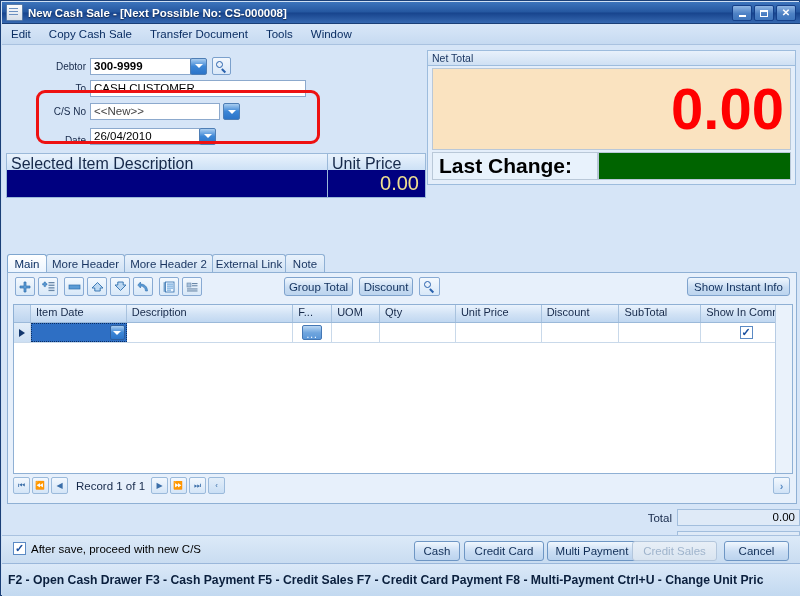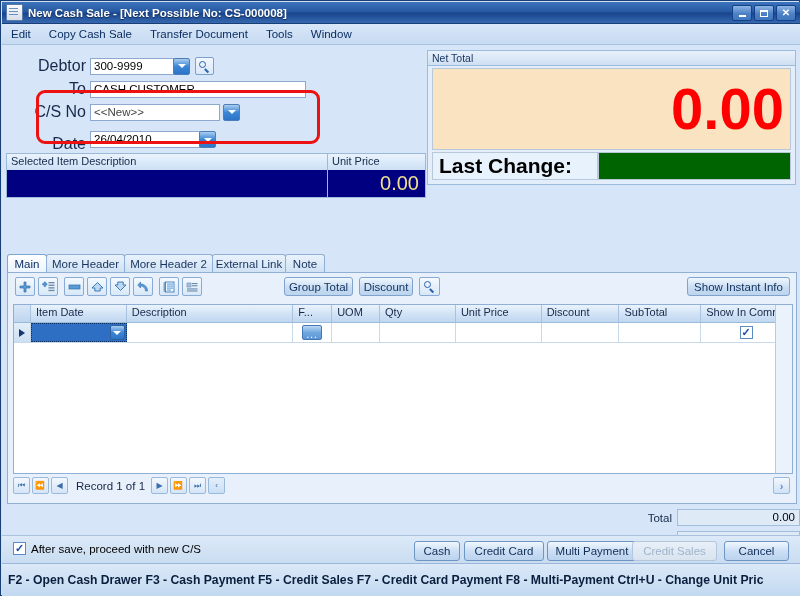--- a/index.html
+++ b/index.html
@@ -64,21 +64,21 @@
 
   
   .client{
     position:absolute;left:1px;top:44px;width:798px;height:551px;
     background:#d6e5f7;
   }
 
   
   .hdr-left{position:absolute;left:4px;top:4px;width:420px;height:104px;}
   .fld-row{position:absolute;display:flex;align-items:center;}
-  .fld-label{text-align:right;font-size:16px;color:#16294a;padding-right:4px;}
+  .fld-label{text-align:right;font-size:10px;color:#16294a;padding-right:4px;}
   .inp{
     background:#fff;border:1px solid #8ca9cd;
     height:17px;box-sizing:border-box;
     font-family:"Liberation Sans", sans-serif;font-size:11.5px;
     padding:1px 3px;line-height:13px;color:#000;
   }
   .combo-btn{
     width:17px;height:17px;box-sizing:border-box;
     background:linear-gradient(#a9cdf0,#3c86d6 50%,#2c74c8);
     border:1px solid #4e7eb5;border-radius:2px;
@@ -137,21 +137,21 @@
     position:absolute;left:170px;top:101px;right:4px;height:28px;
     background:#006400;border:1px solid #b9c8d8;box-sizing:border-box;
   }
 
   
   .selstrip{position:absolute;left:4px;top:108px;width:420px;height:45px;}
   .sel-hdr{
     position:absolute;height:31px;box-sizing:border-box;
     background:linear-gradient(#eaf3fd,#cadff5 60%,#bdd5f0);
     border:1px solid #9bb9d9;
-    font-size:11px;color:#16294a;padding:1px 0 0 4px;
+    font-size:16px;color:#16294a;padding:1px 0 0 4px;
   }
   .sel-val{
     position:absolute;top:17px;height:28px;box-sizing:border-box;
     background:#000080;border:1px solid #9bb9d9;border-top:none;
   }
   .sel-price{
     color:#f0e090;font-size:20px;text-align:right;padding-right:6px;line-height:26px;
   }
 
   
@@ -340,21 +340,21 @@
     <div class="menu-item">Tools</div>
     <div class="menu-item">Window</div>
   </div>
 
   <div class="client">
 
     <div class="hdr-left">
 
       <div class="fld-row" style="left:0;top:8px;">
         <div class="fld-label" style="width:80px;">Debtor</div>
-        <div class="inp" style="width:84px;">300-9999</div>
+        <div class="inp" style="width:101px;font-weight:bold;">300-9999</div>
         <div class="combo-btn" style="margin-left:-1px;">
             <span class="chev"></span>
           </div>
         <div class="mag-btn" style="margin-left:5px;">
             <span class="mag"></span>
           </div>
       </div>
 
       <div class="fld-row" style="left:0;top:54px;">
         <div class="fld-label" style="width:80px;">C/S No</div>

